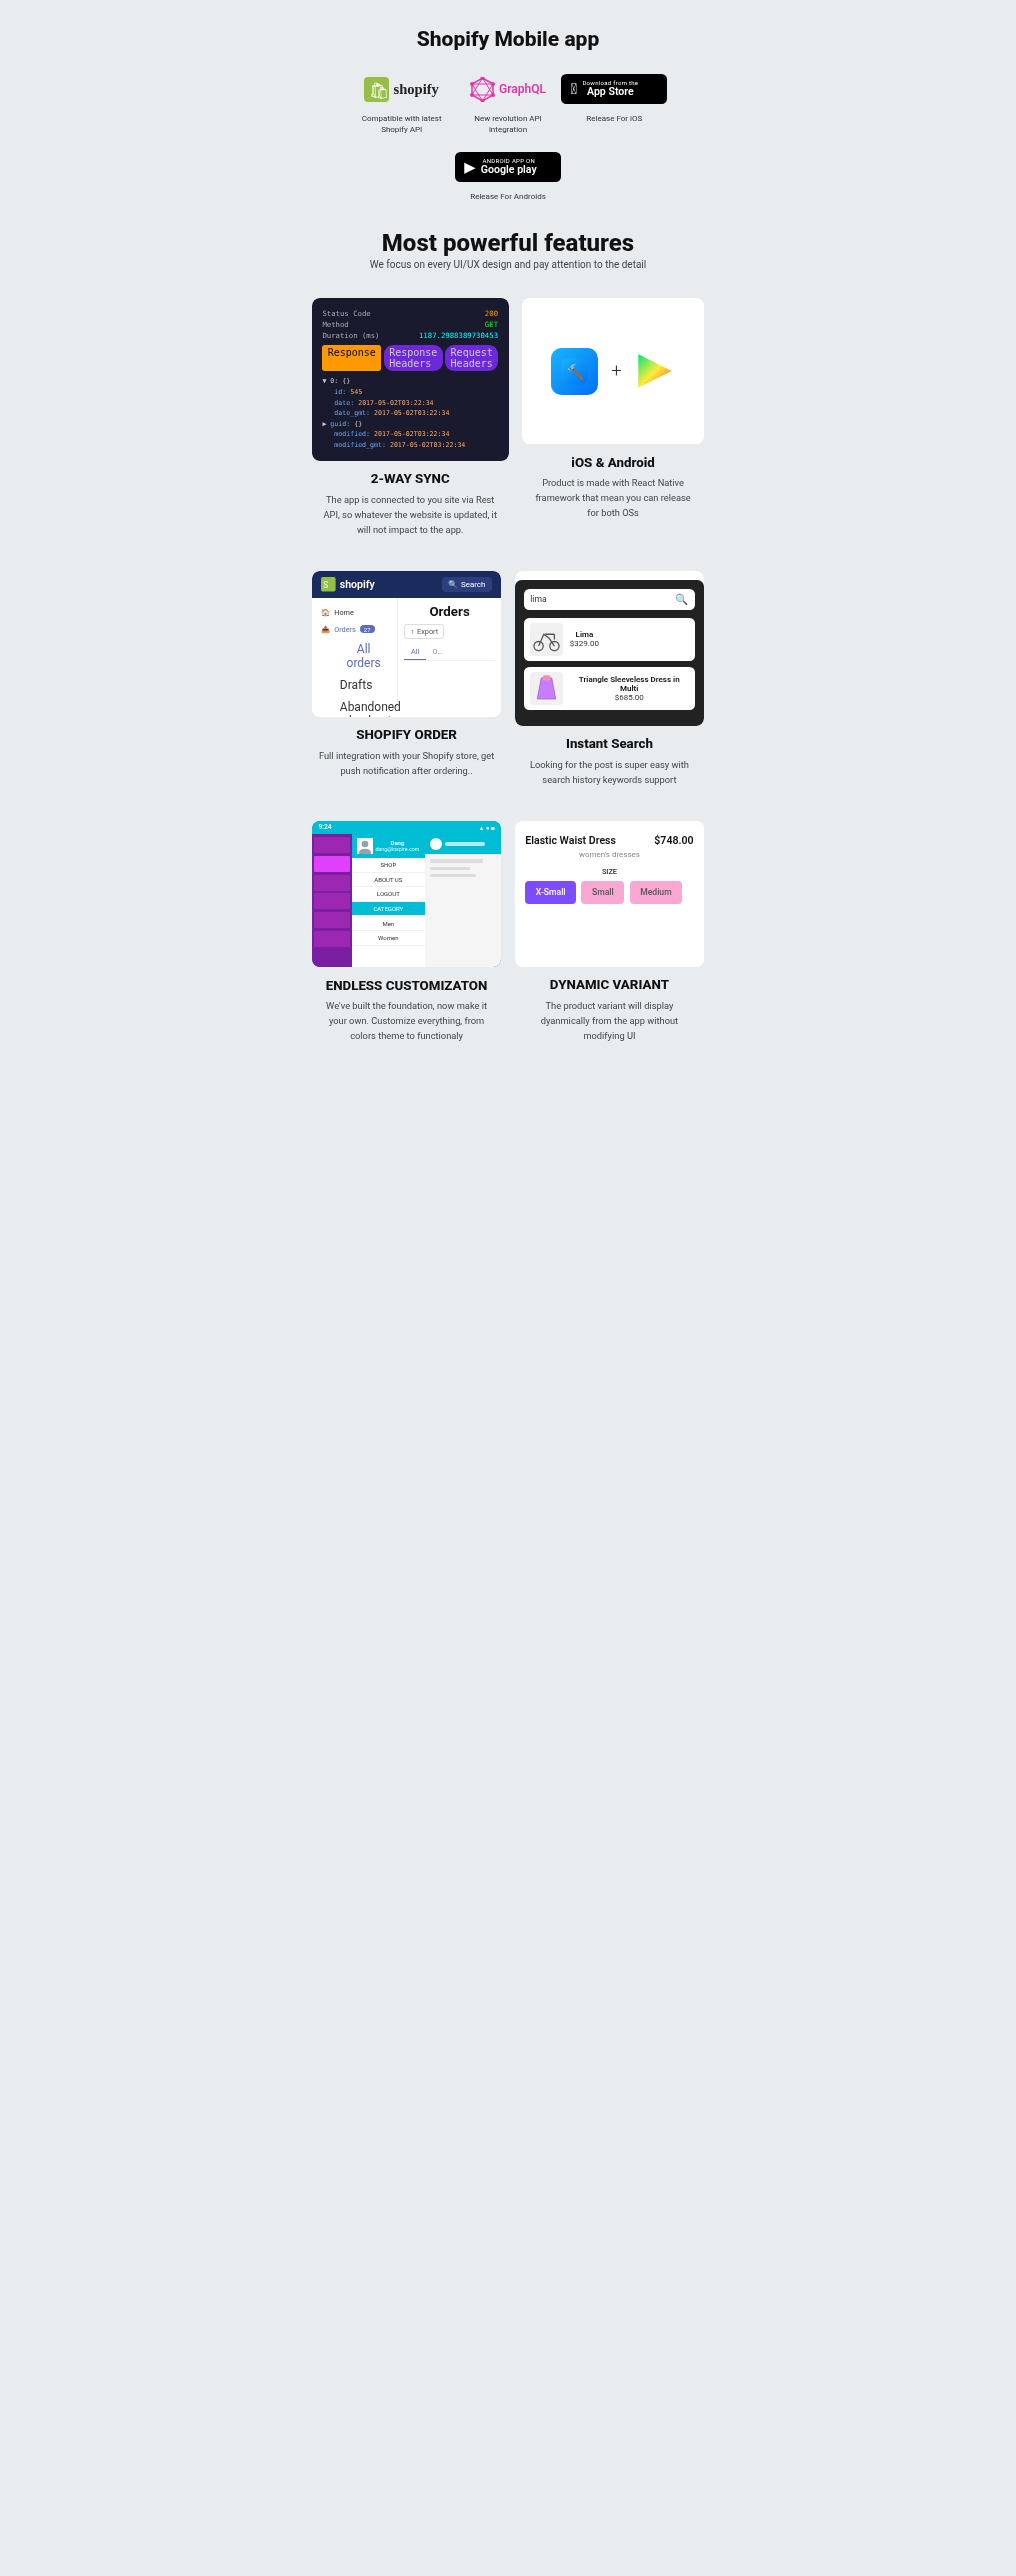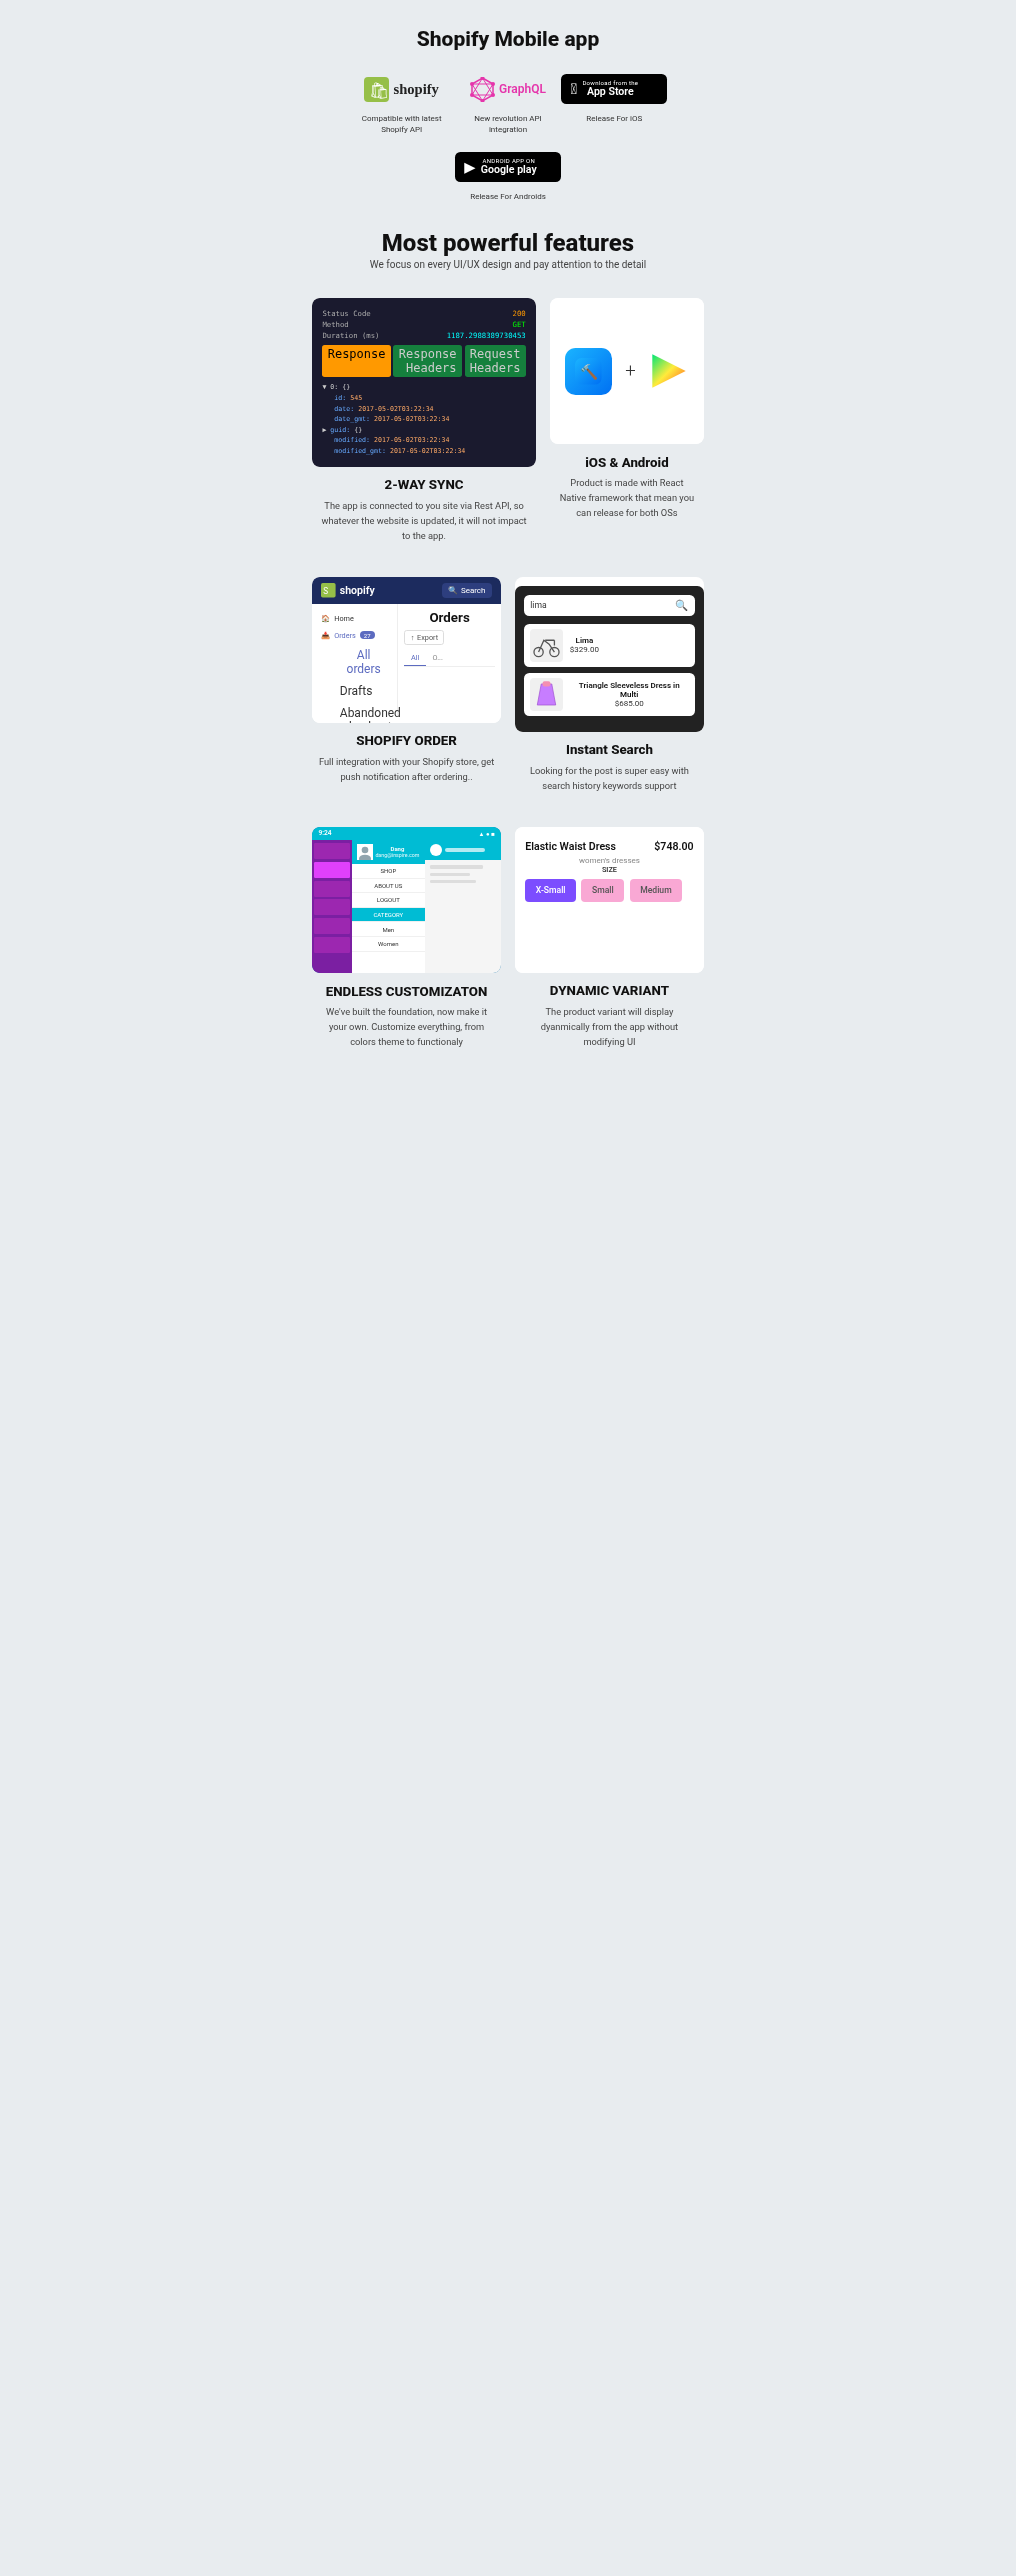--- a/index.html
+++ b/index.html
@@ -240,26 +240,25 @@
     .debug-value.green { color: #0f0; }
     .debug-value.cyan { color: #0ff; }
     .debug-tabs {
       display: flex;
       gap: 2.7px;
       margin: 5.3px 0;
     }
     .debug-tab {
       padding: 2px 5.3px;
       border-radius: 2.7px;
-      font-size: 12px;
+      font-size: 10px;
       font-family: monospace;
-      text-align: right;
     }
     .debug-tab.active { background: #f90; color: #000; }
-    .debug-tab.inactive { background: #15803d; color: #ccc; }
+    .debug-tab.inactive { background: #6d28d9; color: #ccc; border-radius: 9px; }
     .debug-json {
       color: #ccc;
       font-size: 6.6px;
       font-family: monospace;
       line-height: 1.6;
       margin-top: 4px;
     }
     .debug-json .key { color: #6af; }
     .debug-json .val { color: #fa6; }
 
@@ -531,20 +530,21 @@
       color: #111;
     }
     .variant-price {
       font-size: 10.6px;
       font-weight: 600;
       color: #111;
     }
     .variant-category {
       font-size: 8px;
       color: #888;
+      margin-bottom: 8px;
     }
     .variant-size-label {
       font-size: 7.3px;
       font-weight: 600;
       color: #333;
       margin-bottom: 5.3px;
     }
     .variant-options {
       display: flex;
       gap: 5.3px;

